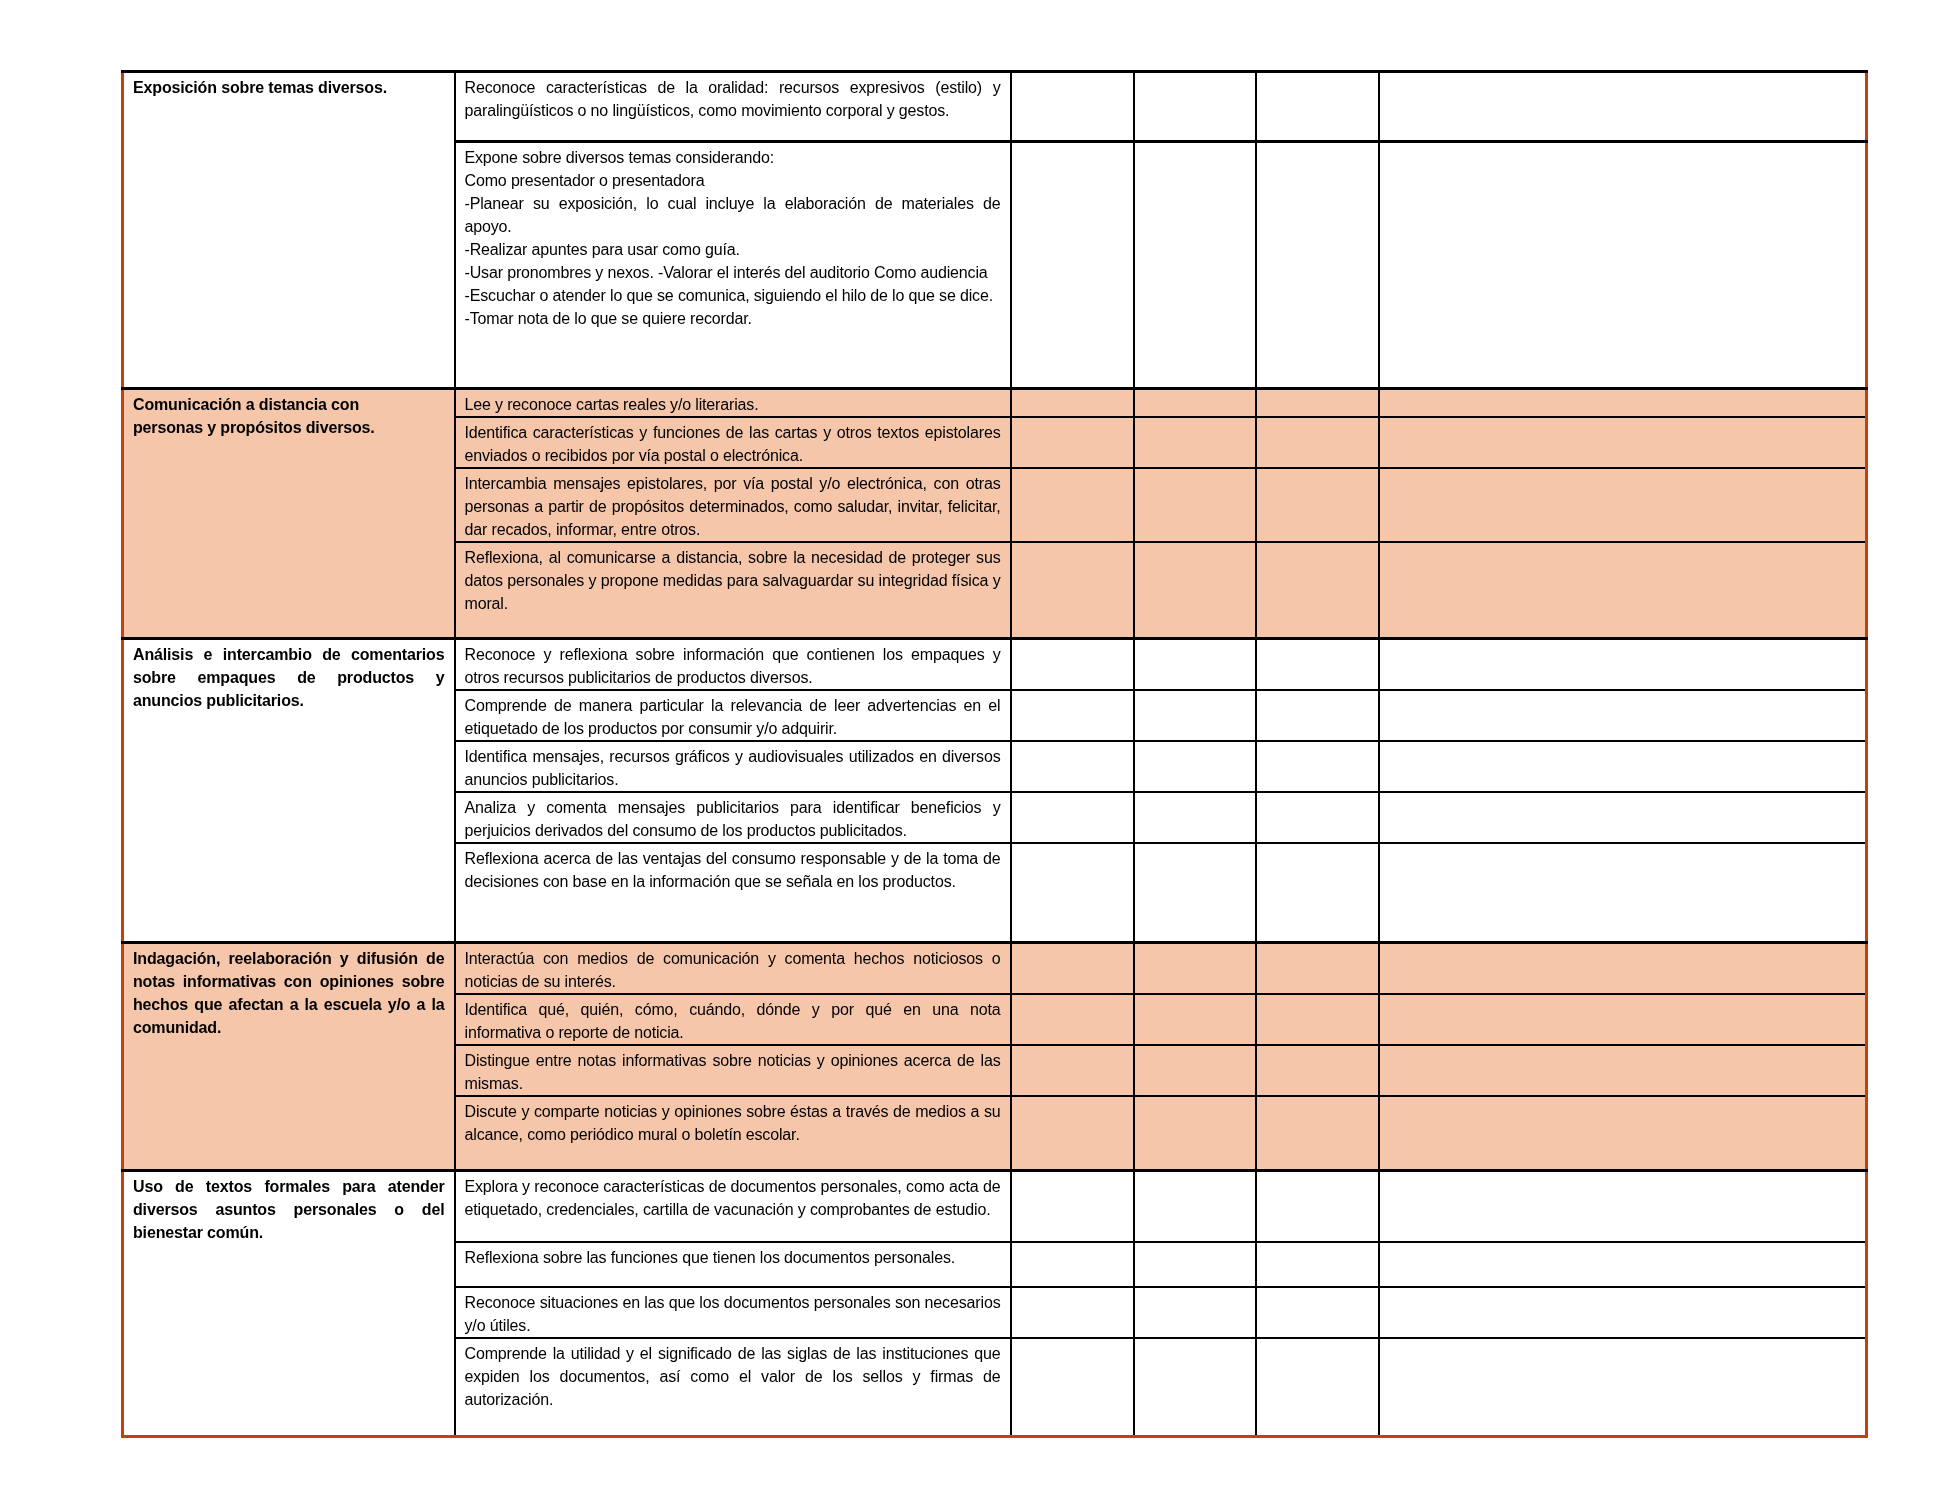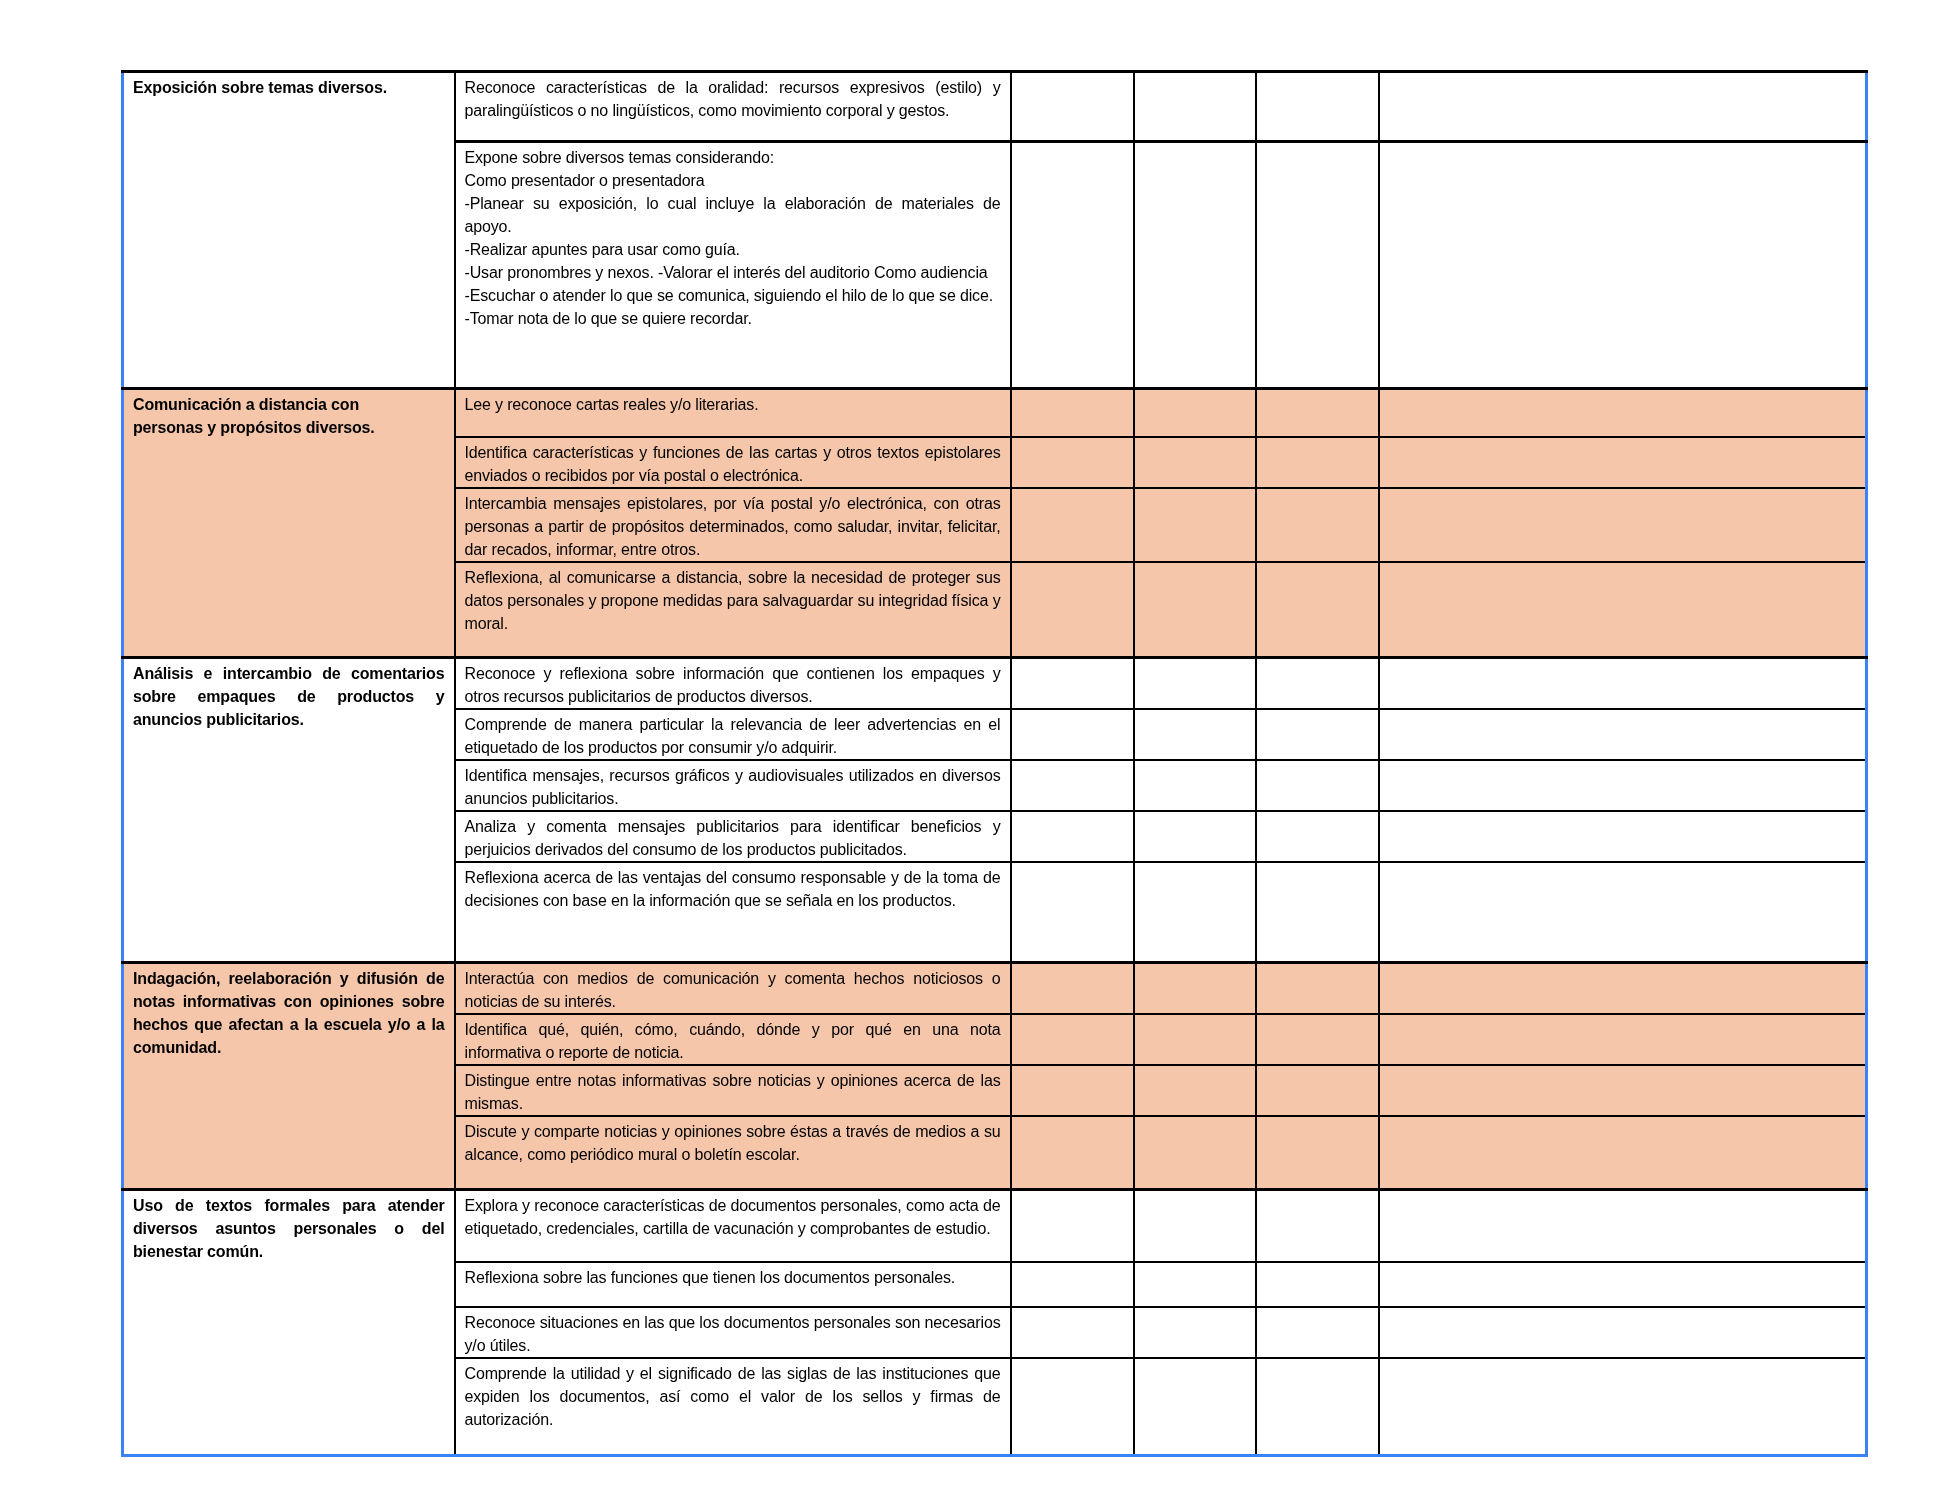--- a/index.html
+++ b/index.html
@@ -16,21 +16,21 @@
     background: #ffffff;
     overflow: hidden;
   }
   table.curriculum {
     position: absolute;
     left: 121px;
     top: 70px;
     width: 1744px;
     border-collapse: collapse;
     table-layout: fixed;
-    border: 3px solid #3b82f6;
+    border: 3px solid #c2410c;
   }
   table.curriculum td {
     border: 2px solid #000000;
     vertical-align: top;
     padding: 3px 9px 0 9px;
     overflow: hidden;
     font-size: 16px;
     line-height: 23px;
     letter-spacing: -0.15px;
   }
@@ -83,21 +83,21 @@
 -Realizar apuntes para usar como guía.
 -Usar pronombres y nexos. -Valorar el interés del auditorio Como audiencia
 -Escuchar o atender lo que se comunica, siguiendo el hilo de lo que se dice.
 -Tomar nota de lo que se quiere recordar.</td>
         <td class="eval"></td>
         <td class="eval"></td>
         <td class="eval"></td>
         <td class="eval"></td>
       </tr>
 
-      <tr class="g-start shaded" style="height:48px">
+      <tr class="g-start shaded" style="height:28px">
         <td class="theme" rowspan="4">Comunicación a distancia con
 personas y propósitos diversos.</td>
         <td class="outcome">Lee y reconoce cartas reales y/o literarias.</td>
         <td class="eval"></td>
         <td class="eval"></td>
         <td class="eval"></td>
         <td class="eval"></td>
       </tr>
       <tr class="shaded" style="height:48px">
         <td class="outcome">Identifica características y funciones de las cartas y otros textos epistolares enviados o recibidos por vía postal o electrónica.</td>

